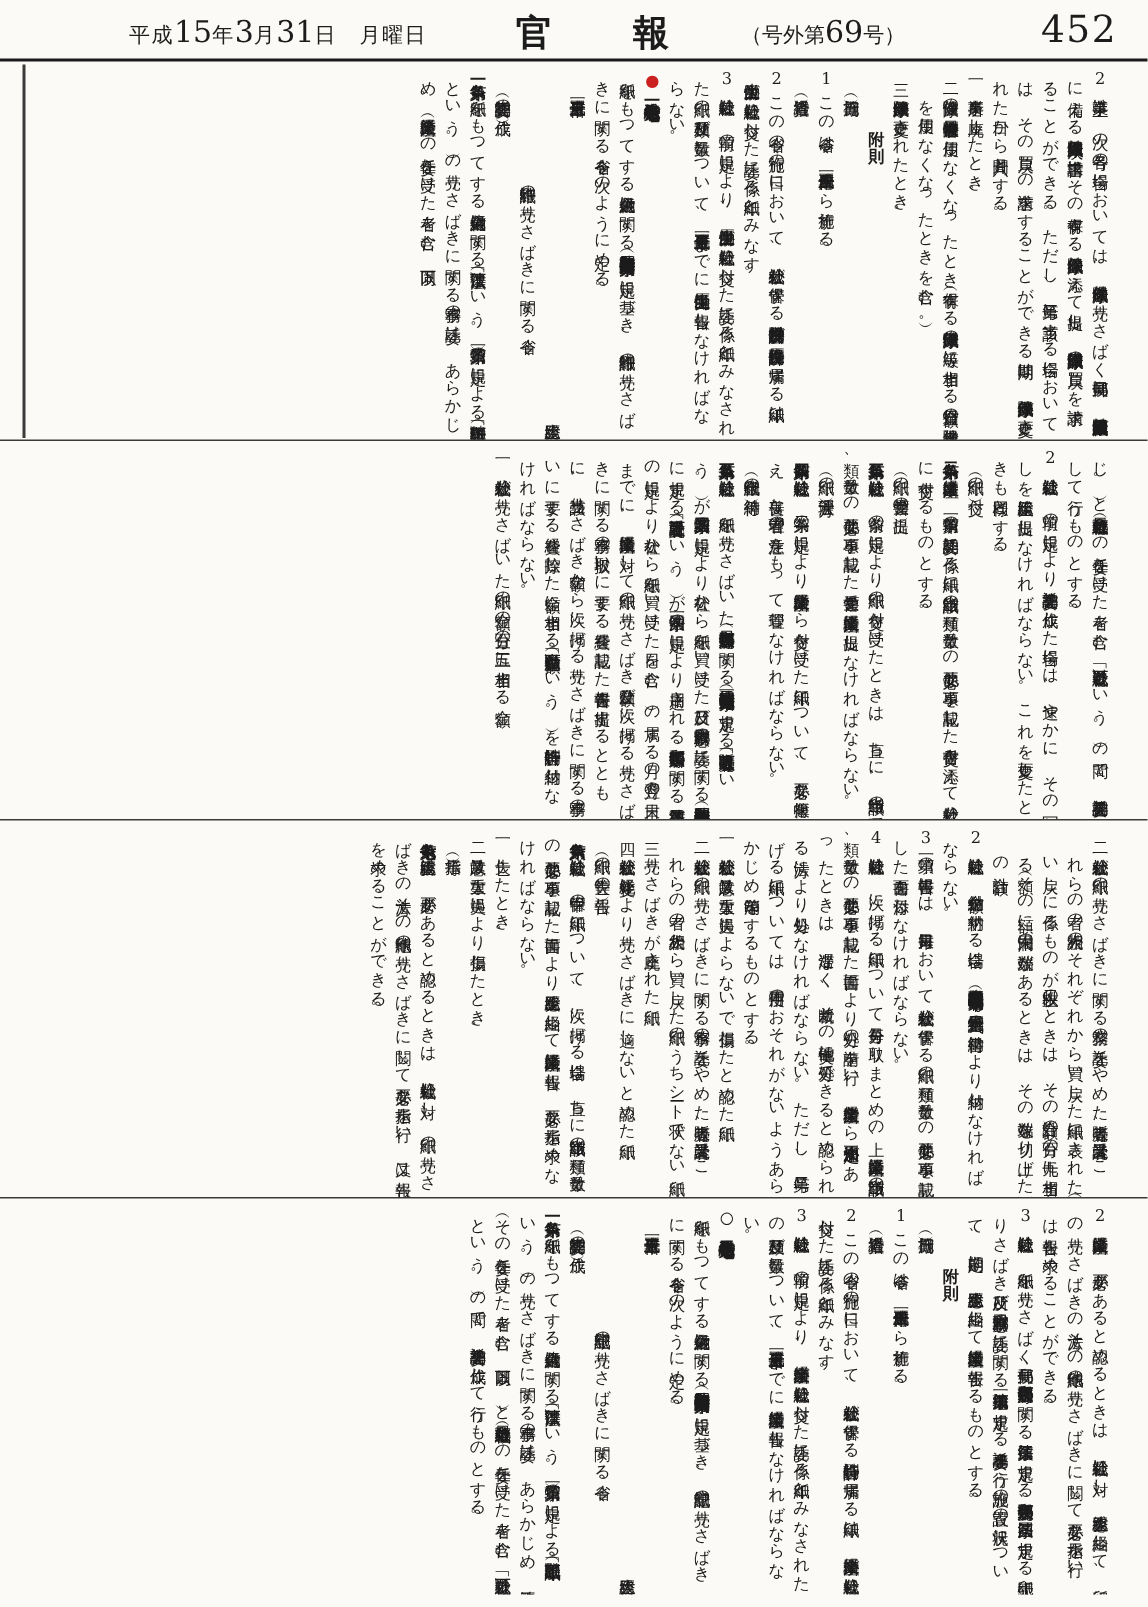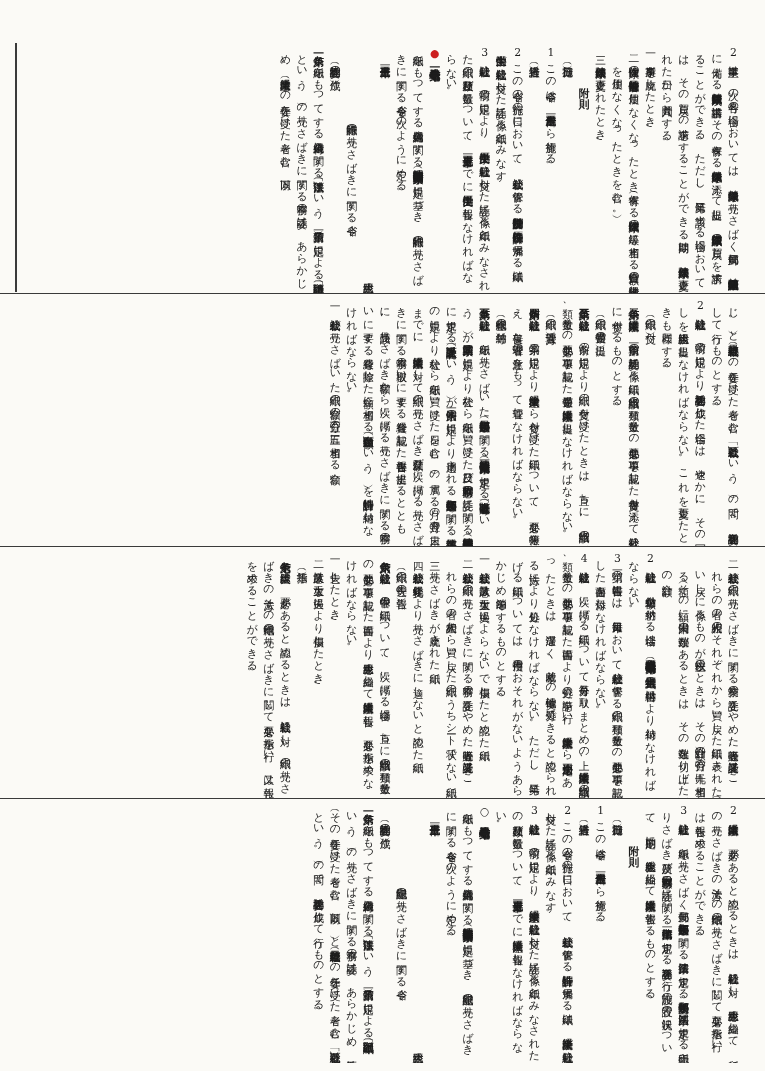--- a/index.html
+++ b/index.html
@@ -33,20 +33,26 @@
   .tcy{text-combine-upright:all;}
   .marker{letter-spacing:0;}
   .marker.red{color:#cc1f1f;}
   .left-rule{position:absolute;left:15px;top:43px;width:1.5px;height:249px;background:#3a3a3a;}
 </style>
 </head>
 <body>
 
 <div class="page">
 
+  <div class="header">
+    <span class="h-date wrap-num">平成<span class="hnum">15</span>年<span class="hnum">3</span>月<span class="hnum">31</span>日　月曜日</span>
+    <span class="h-kanpo">官報</span>
+    <span class="h-issue wrap-num">（号外第<span class="hnum">69</span>号）</span>
+    <span class="h-page">452</span>
+  </div>
 
   <div class="left-rule"></div>
 
   <div class="band sep" style="top:41px;height:253px;">
     <div class="band-inner">
         <p class="para para"><span class="tcy">2</span>事業主は、次の各号の場合においては、健康保険印紙を売りさばく郵便局に、健康保険印紙購入通帳及び郵便局に備える健康保険印紙買戻し請求書にその保有する健康保険印紙を添えて提出し、当該健康保険印紙の買戻しを請求することができる。ただし、第三号に該当する場合においては、その買戻しの請求をすることができる期間は、健康保険印紙が変更された日から六月間とする。</p>
         <p class="para li">一　事業所を廃止したとき。</p>
         <p class="para li">二　健康保険の日雇特例被保険者を使用しなくなったとき（保有する健康保険印紙の等級に相当する賃金日額の被保険者を使用しなくなったときを含む。）。</p>
         <p class="para li">三　健康保険印紙が変更されたとき。</p>
         <p class="para fusoku">附　則</p>

